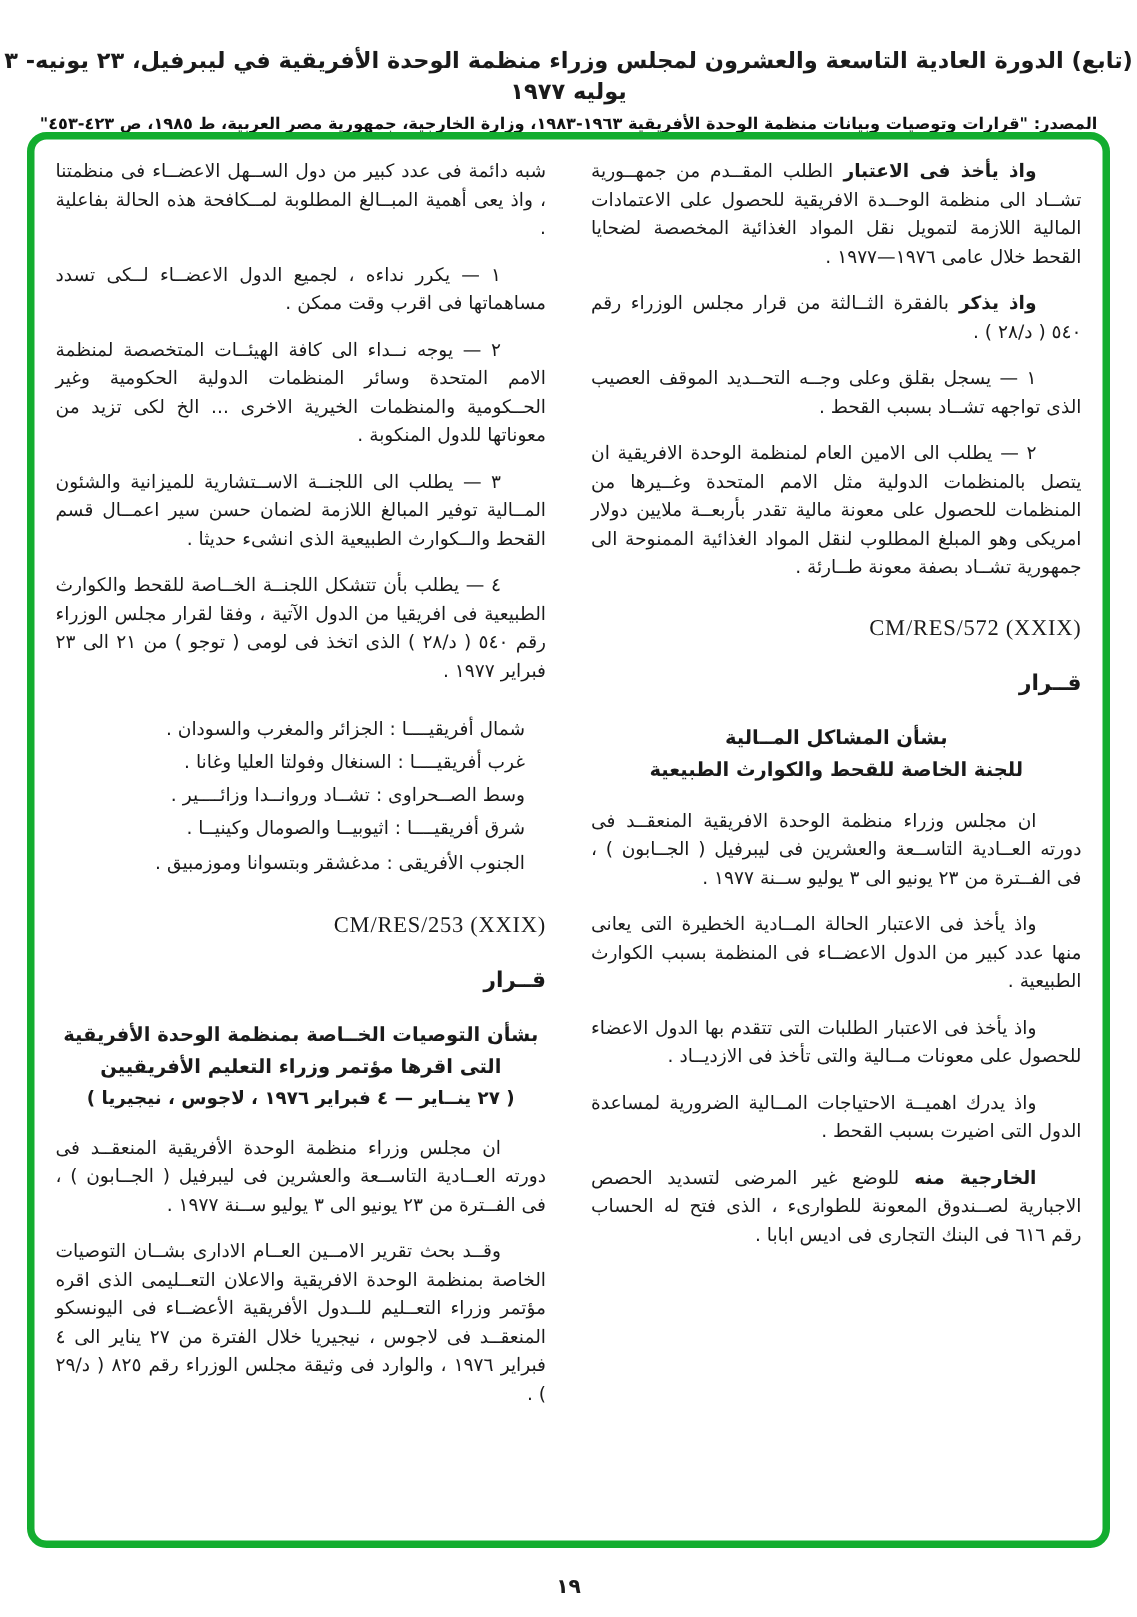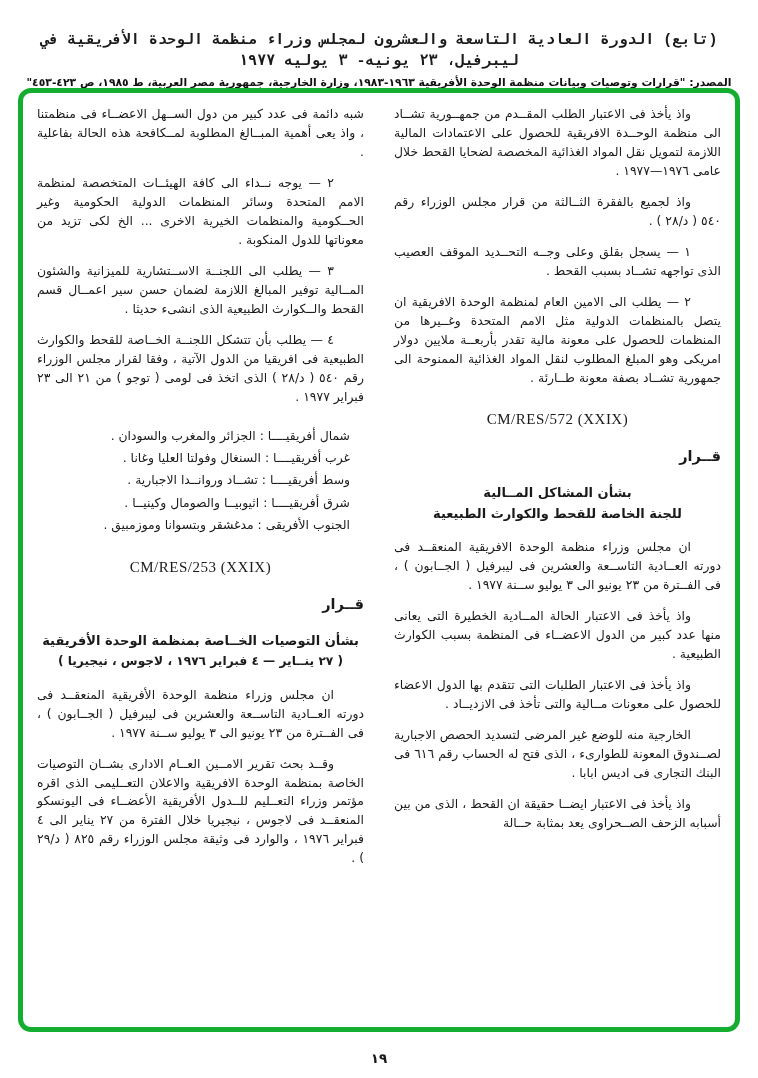--- a/index.html
+++ b/index.html
@@ -2,36 +2,36 @@
 <html lang="ar"><head>
 <meta charset="utf-8">
 <style>
   html,body{margin:0;padding:0;}
   body{
     width:758px;height:1078px;position:relative;background:#ffffff;
     font-family:"DejaVu Sans",sans-serif;color:#1a1a1a;overflow:hidden;
   }
   
   .page-header{position:absolute;top:30px;left:0;width:758px;text-align:center;direction:rtl;}
-  .header-line1{font-size:15px;font-weight:bold;letter-spacing:0;line-height:1.4;font-family:Liberation Mono, monospace;}
+  .header-line1{font-size:15px;font-weight:bold;letter-spacing:0;line-height:1.4;}
   .header-line2{font-size:10.8px;font-weight:bold;margin-top:4px;color:#111;}
   
   .content-box{
     position:absolute;top:88px;left:18px;width:722px;height:944px;
     border:5px solid #13ad2f;border-radius:13px;box-sizing:border-box;
     padding:12px 14px 8px 14px;background:#fff;
   }
   .columns{display:flex;direction:rtl;gap:30px;height:100%;}
   .col{flex:1 1 0;direction:rtl;text-align:justify;font-size:12.4px;line-height:1.53;}
   
   .para{margin:0 0 12px 0;text-indent:30px;}
   .para.noindent{text-indent:0;}
-  .para b.lead{font-weight:normal;}
+  .para b.lead{font-weight:bold;}
   .res-label{
-    direction:ltr;text-align:center;font-family:"Liberation Serif","DejaVu Serif",serif;
+    direction:ltr;text-align:right;font-family:"Liberation Serif","DejaVu Serif",serif;
     font-size:15px;font-weight:500;letter-spacing:0.5px;margin:20px 0 14px 0;text-indent:0;
   }
   .res-title{
     text-align:right;font-weight:bold;font-size:14.5px;letter-spacing:1px;margin:4px 0 16px 0;
   }
   .res-subtitle{text-align:center;font-weight:bold;font-size:13px;line-height:1.6;margin:0 0 14px 0;}
   .res-subtitle .sub-note{font-weight:bold;font-size:12.2px;}
   .regions{margin:18px 0 14px 0;line-height:1.8;}
   .region-line{text-indent:14px;}
   
@@ -45,51 +45,53 @@
 
 <div class="page-header">
   <div class="header-line1">(تابع) الدورة العادية التاسعة والعشرون لمجلس وزراء منظمة الوحدة الأفريقية في ليبرفيل، ٢٣ يونيه- ٣ يوليه ١٩٧٧</div>
   <div class="header-line2">المصدر: "قرارات وتوصيات وبيانات منظمة الوحدة الأفريقية ١٩٦٣-١٩٨٣، وزارة الخارجية، جمهورية مصر العربية، ط ١٩٨٥، ص ٤٢٣-٤٥٣"</div>
 </div>
 
 <div class="content-box">
   <div class="columns">
     <div class="col">
         <p class="para"><b class="lead">واذ يأخذ فى الاعتبار </b>الطلب المقــدم من جمهــورية تشــاد الى منظمة الوحــدة الافريقية للحصول على الاعتمادات المالية اللازمة لتمويل نقل المواد الغذائية المخصصة لضحايا القحط خلال عامى ١٩٧٦—١٩٧٧ .</p>
-        <p class="para"><b class="lead">واذ لجميع </b>بالفقرة الثــالثة من قرار مجلس الوزراء رقم ٥٤٠ ( د/٢٨ ) .</p>
+        <p class="para"><b class="lead">واذ يذكر </b>بالفقرة الثــالثة من قرار مجلس الوزراء رقم ٥٤٠ ( د/٢٨ ) .</p>
         <p class="para">١ — يسجل بقلق وعلى وجــه التحــديد الموقف العصيب الذى تواجهه تشــاد بسبب القحط .</p>
         <p class="para">٢ — يطلب الى الامين العام لمنظمة الوحدة الافريقية ان يتصل بالمنظمات الدولية مثل الامم المتحدة وغــيرها من المنظمات للحصول على معونة مالية تقدر بأربعــة ملايين دولار امريكى وهو المبلغ المطلوب لنقل المواد الغذائية الممنوحة الى جمهورية تشــاد بصفة معونة طــارئة .</p>
         <div class="res-label">CM/RES/572 (XXIX)</div>
         <div class="res-title">قــرار</div>
         <div class="res-subtitle">
           <div class="sub-line">بشأن المشاكل المــالية</div>
           <div class="sub-line">للجنة الخاصة للقحط والكوارث الطبيعية</div>
         </div>
         <p class="para">ان مجلس وزراء منظمة الوحدة الافريقية المنعقــد فى دورته العــادية التاســعة والعشرين فى ليبرفيل ( الجــابون ) ، فى الفــترة من ٢٣ يونيو الى ٣ يوليو ســنة ١٩٧٧ .</p>
         <p class="para">واذ يأخذ فى الاعتبار الحالة المــادية الخطيرة التى يعانى منها عدد كبير من الدول الاعضــاء فى المنظمة بسبب الكوارث الطبيعية .</p>
         <p class="para">واذ يأخذ فى الاعتبار الطلبات التى تتقدم بها الدول الاعضاء للحصول على معونات مــالية والتى تأخذ فى الازديــاد .</p>
+        <p class="para">واذ يدرك اهميــة الاحتياجات المــالية الضرورية لمساعدة الدول التى اضيرت بسبب القحط .</p>
         <p class="para"><b class="lead">الخارجية منه </b>للوضع غير المرضى لتسديد الحصص الاجبارية لصــندوق المعونة للطوارىء ، الذى فتح له الحساب رقم ٦١٦ فى البنك التجارى فى اديس ابابا .</p>
-        <p class="para"><b class="lead">واذ يأخذ </b>فى الاعتبار ايضــا حقيقة ان القحط ، الذى من بين أسبابه الزحف الصــحراوى يعد بمثابة حــالة</p>
       </div>
     <div class="col">
         <p class="para noindent">شبه دائمة فى عدد كبير من دول الســهل الاعضــاء فى منظمتنا ، واذ يعى أهمية المبــالغ المطلوبة لمــكافحة هذه الحالة بفاعلية .</p>
+        <p class="para">١ — يكرر نداءه ، لجميع الدول الاعضــاء لــكى تسدد مساهماتها فى اقرب وقت ممكن .</p>
         <p class="para">٢ — يوجه نــداء الى كافة الهيئــات المتخصصة لمنظمة الامم المتحدة وسائر المنظمات الدولية الحكومية وغير الحــكومية والمنظمات الخيرية الاخرى ... الخ لكى تزيد من معوناتها للدول المنكوبة .</p>
         <p class="para">٣ — يطلب الى اللجنــة الاســتشارية للميزانية والشئون المــالية توفير المبالغ اللازمة لضمان حسن سير اعمــال قسم القحط والــكوارث الطبيعية الذى انشىء حديثا .</p>
         <p class="para">٤ — يطلب بأن تتشكل اللجنــة الخــاصة للقحط والكوارث الطبيعية فى افريقيا من الدول الآتية ، وفقا لقرار مجلس الوزراء رقم ٥٤٠ ( د/٢٨ ) الذى اتخذ فى لومى ( توجو ) من ٢١ الى ٢٣ فبراير ١٩٧٧ .</p>
         <div class="regions">
           <div class="region-line">شمال أفريقيــــا : الجزائر والمغرب والسودان .</div>
           <div class="region-line">غرب أفريقيــــا : السنغال وفولتا العليا وغانا .</div>
-          <div class="region-line">وسط أفريقيــــا : تشــاد وروانــدا الاجبارية .</div>
+          <div class="region-line">وسط الصــحراوى : تشــاد وروانــدا وزائــــير .</div>
           <div class="region-line">شرق أفريقيــــا : اثيوبيــا والصومال وكينيــا .</div>
           <div class="region-line">الجنوب الأفريقى : مدغشقر وبتسوانا وموزمبيق .</div>
         </div>
         <div class="res-label">CM/RES/253 (XXIX)</div>
         <div class="res-title">قــرار</div>
         <div class="res-subtitle">
           <div class="sub-line">بشأن التوصيات الخــاصة بمنظمة الوحدة الأفريقية</div>
+          <div class="sub-line">التى اقرها مؤتمر وزراء التعليم الأفريقيين</div>
           <div class="sub-note">( ٢٧ ينــاير — ٤ فبراير ١٩٧٦ ، لاجوس ، نيجيريا )</div>
         </div>
         <p class="para">ان مجلس وزراء منظمة الوحدة الأفريقية المنعقــد فى دورته العــادية التاســعة والعشرين فى ليبرفيل ( الجــابون ) ، فى الفــترة من ٢٣ يونيو الى ٣ يوليو ســنة ١٩٧٧ .</p>
         <p class="para">وقــد بحث تقرير الامــين العــام الادارى بشــان التوصيات الخاصة بمنظمة الوحدة الافريقية والاعلان التعــليمى الذى اقره مؤتمر وزراء التعــليم للــدول الأفريقية الأعضــاء فى اليونسكو المنعقــد فى لاجوس ، نيجيريا خلال الفترة من ٢٧ يناير الى ٤ فبراير ١٩٧٦ ، والوارد فى وثيقة مجلس الوزراء رقم ٨٢٥ ( د/٢٩ ) .</p>
       </div>
   </div>
 </div>
 
 <div class="page-number">١٩</div>
 

